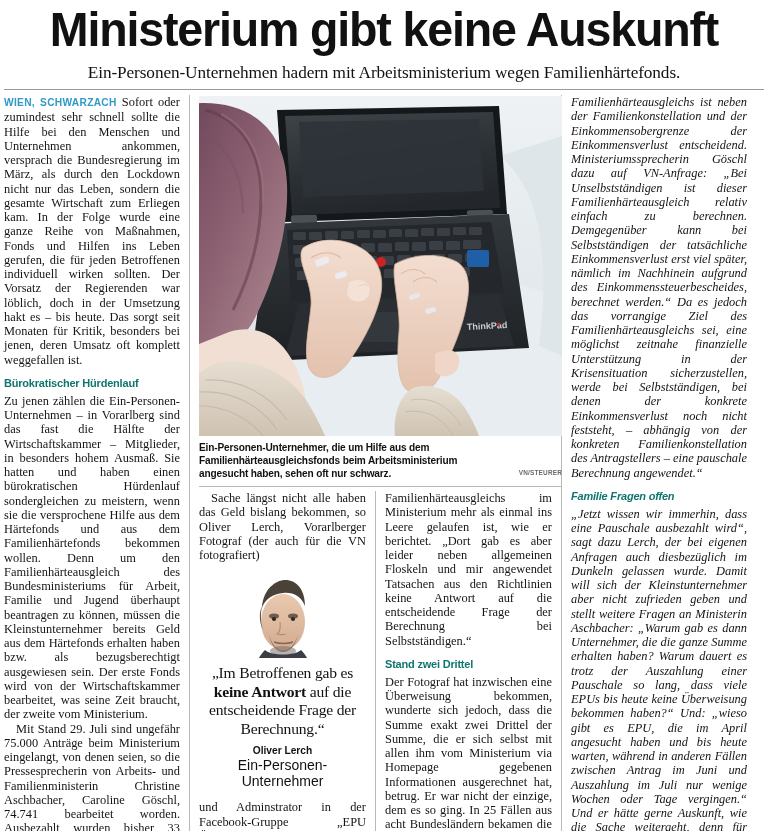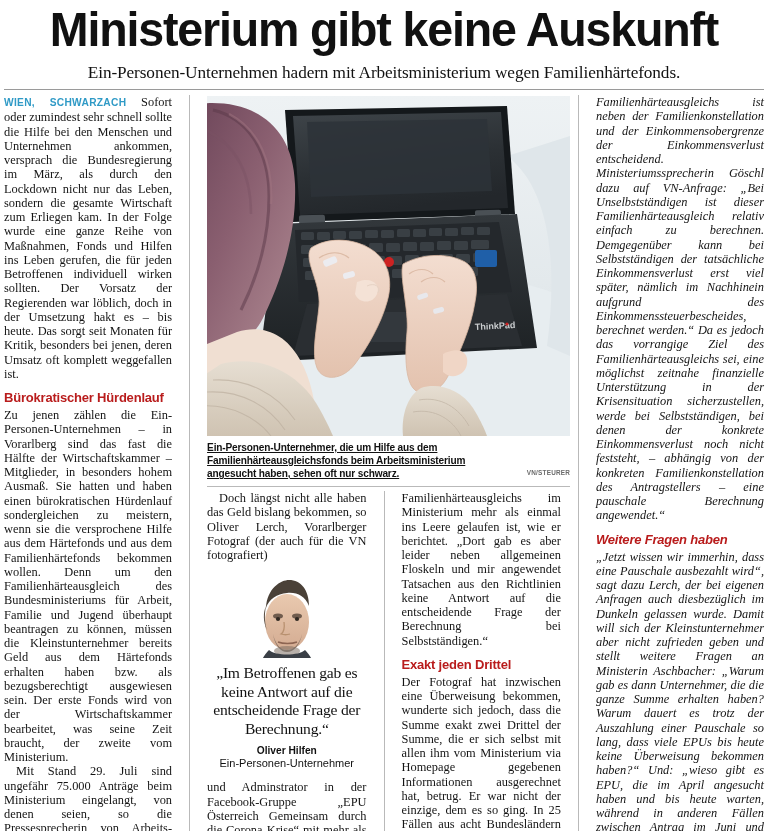--- a/index.html
+++ b/index.html
@@ -50,21 +50,21 @@
     transform-origin: center top;
   }
   .rule-under-head {
     border-top: 1px solid #9a9a9a;
     margin-top: 6px;
   }
 
   
   .cols {
     display: flex;
-    gap: 8px;
+    gap: 0;
     margin-top: 5px;
     height: 737px;
   }
   .col {
     width: 185px;
     position: relative;
     box-sizing: border-box;
   }
   .col.c1 { padding-right: 9px; }
   .col.c2 { padding: 0 9px 0 9px; }
@@ -96,24 +96,24 @@
     font-family: "Liberation Sans", sans-serif;
     font-weight: bold;
     font-size: 10.2px;
     letter-spacing: 0.3px;
     color: #2f9ac6;
   }
 
   h2.subhead {
     font-family: "Liberation Sans", sans-serif;
     font-weight: bold;
-    font-size: 13px;
+    font-size: 11px;
     line-height: 15px;
     margin: 9px 0 3px 0;
-    color: #b91c1c;
+    color: #0f766e;
     letter-spacing: -0.2px;
   }
 
   
   .photo-wrap {
     width: 100%;
     margin-top: 1px;
   }
   .photo {
     position: relative;
@@ -127,21 +127,20 @@
   .caption {
     font-family: "Liberation Sans", sans-serif;
     font-weight: bold;
     font-size: 10.1px;
     line-height: 13px;
     color: #111;
     margin-top: 5px;
     letter-spacing: -0.15px;
     position: relative;
     padding-right: 80px;
-    text-decoration: underline;
   }
   .credit {
     position: absolute;
     right: 0;
     bottom: 1px;
     font-family: "Liberation Sans", sans-serif;
     font-weight: bold;
     font-size: 6.4px;
     letter-spacing: 0.2px;
     color: #6a6a6a;
@@ -166,31 +165,31 @@
   .portrait svg { display: block; width: 100%; height: 100%; }
   .quote-text {
     font-family: "Liberation Serif", serif;
     font-size: 15.6px;
     line-height: 18.5px;
     text-align: center;
     color: #111;
     margin-top: 6px;
     letter-spacing: -0.2px;
   }
-  .quote-text b { font-weight: normal; }
+  .quote-text b { font-weight: bold; }
   .quote-name {
     font-family: "Liberation Sans", sans-serif;
     font-weight: bold;
     font-size: 10.2px;
     margin-top: 7px;
     color: #111;
   }
   .quote-role {
     font-family: "Liberation Sans", sans-serif;
-    font-size: 11px;
+    font-size: 14px;
     margin-top: 1px;
     color: #111;
   }
   .quote-gap { height: 11px; }
 </style>
 </head>
 <body>
 
 <div class="page">
 
@@ -369,21 +368,21 @@
         </div>
 
         <div class="caption">
           <span>Ein-Personen-Unternehmer, die um Hilfe aus dem Familienhärteausgleichsfonds beim Arbeitsministerium angesucht haben, sehen oft nur schwarz.</span>
           <span class="credit">VN/STEURER</span>
         </div>
         <div class="caption-rule"></div>
       </div>
 
       <div style="padding-top:396px;">
-        <p class="body" style="text-indent:12px">Doch längst nicht alle haben das Geld bislang bekommen, so Oliver Lerch, Vorarlberger Fotograf (der auch für die VN fotografiert)</p>
+        <p class="body" style="text-indent:12px">Sache längst nicht alle haben das Geld bislang bekommen, so Oliver Lerch, Vorarlberger Fotograf (der auch für die VN fotografiert)</p>
 
         <div class="quote-block">
           <div class="portrait">
             <svg viewBox="0 0 72 86" preserveAspectRatio="xMidYMid meet">
               <defs>
                 <linearGradient id="fskin" x1="0" y1="0" x2="0" y2="1">
                   <stop offset="0%" stop-color="#e9c9af"></stop>
                   <stop offset="100%" stop-color="#d4ac92"></stop>
                 </linearGradient>
               </defs>
@@ -397,41 +396,41 @@
               <circle cx="46" cy="47" r="2.1" fill="#2f2720"></circle>
               <path d="M33 50 C34 57 33 60 30 62 C33 63 36 63 39 62" stroke="#b8906f" stroke-width="1.3" fill="none"></path>
               <path d="M27 70 C32 72 41 72 46 70" stroke="#8d6552" stroke-width="1.6" fill="none"></path>
               <path d="M22 62 C24 74 30 80 36 80 C43 80 49 73 51 62 C48 74 42 78 36 78 C30 78 25 74 22 62 Z" fill="#6f6258" opacity="0.8"></path>
               <ellipse cx="36" cy="79" rx="13" ry="5" fill="#7d7065" opacity="0.55"></ellipse>
               <path d="M18 78 C24 84 48 84 54 78 C58 82 60 86 60 86 L12 86 C12 86 14 82 18 78 Z" fill="#3a3f46"></path>
             </svg>
           </div>
 
           <div class="quote-text"><span>„Im Betroffenen gab es </span><b>keine Antwort</b><span> auf die entscheidende Frage der Berechnung.“</span></div>
-          <div class="quote-name">Oliver Hilfen</div>
+          <div class="quote-name">Oliver Lerch</div>
           <div class="quote-role">Ein-Personen-Unternehmer</div>
         </div>
 
         <div class="quote-gap"></div>
         <p class="body" style="text-indent:0">und Adminstrator in der Facebook-Gruppe „EPU Österreich Gemeinsam durch die Corona-Krise“ mit mehr als 8000 Mitgliedern, der mit seinen Fragen zur Berechnung des</p>
       </div>
     </div>
 
     <div class="vrule" style="margin-top:396px; height:341px; align-self:flex-start;"></div>
 
     <div class="col c3">
       <div style="padding-top:396px;">
         <p class="body" style="text-indent:0">Familienhärteausgleichs im Ministerium mehr als einmal ins Leere gelaufen ist, wie er berichtet. „Dort gab es aber leider neben allgemeinen Floskeln und mir angewendet Tatsachen aus den Richtlinien keine Antwort auf die entscheidende Frage der Berechnung bei Selbstständigen.“</p>
-        <h2 class="subhead">Exakt jeden Drittel</h2>
+        <h2 class="subhead">Stand zwei Drittel</h2>
         <p class="body" style="text-indent:0">Der Fotograf hat inzwischen eine Überweisung bekommen, wunderte sich jedoch, dass die Summe exakt zwei Drittel der Summe, die er sich selbst mit allen ihm vom Ministerium via Homepage gegebenen Informationen ausgerechnet hat, betrug. Er war nicht der einzige, dem es so ging. In 25 Fällen aus acht Bundesländern bekamen die Antragsteller ebenfalls nur zwei Drittel. „Nur in zwei weiteren Fällen wurde die gesamte Summe ausbezahlt.“ Für die Berechnung des</p>
       </div>
     </div>
 
     <div class="vrule"></div>
 
     <div class="col c4">
       <p class="body" style="text-indent:0">Familienhärteausgleichs ist neben der Familienkonstellation und der Einkommensobergrenze der Einkommensverlust entscheidend. Ministeriumssprecherin Göschl dazu auf VN-Anfrage: „Bei Unselbstständigen ist dieser Familienhärteausgleich relativ einfach zu berechnen. Demgegenüber kann bei Selbstständigen der tatsächliche Einkommensverlust erst viel später, nämlich im Nachhinein aufgrund des Einkommenssteuerbescheides, berechnet werden.“ Da es jedoch das vorrangige Ziel des Familienhärteausgleichs sei, eine möglichst zeitnahe finanzielle Unterstützung in der Krisensituation sicherzustellen, werde bei Selbstständigen, bei denen der konkrete Einkommensverlust noch nicht feststeht, – abhängig von der konkreten Familienkonstellation des Antragstellers – eine pauschale Berechnung angewendet.“</p>
-      <h2 class="subhead">Weitere Fragen haben</h2>
+      <h2 class="subhead">Familie Fragen offen</h2>
       <p class="body" style="text-indent:0"><span>„Jetzt wissen wir immerhin, dass eine Pauschale ausbezahlt wird“, sagt dazu Lerch, der bei eigenen Anfragen auch diesbezüglich im Dunkeln gelassen wurde. Damit will sich der Kleinstunternehmer aber nicht zufrieden geben und stellt weitere Fragen an Ministerin Aschbacher: „Warum gab es dann Unternehmer, die die ganze Summe erhalten haben? Warum dauert es trotz der Auszahlung einer Pauschale so lang, dass viele EPUs bis heute keine Überweisung bekommen haben?“ Und: „wieso gibt es EPU, die im April angesucht haben und bis heute warten, während in anderen Fällen zwischen Antrag im Juni und Auszahlung im Juli nur wenige Wochen oder Tage vergingen.“ Und er hätte gerne Auskunft, wie die Sache weitergeht, denn für viele EPU gehe es nicht nur sprichwörtlich, sondern tatsächlich um die Existenz – sowohl als Unternehmer als auch privat. </span></p>
     </div>
 
   </div>
 </div>
 
 </body></html>

